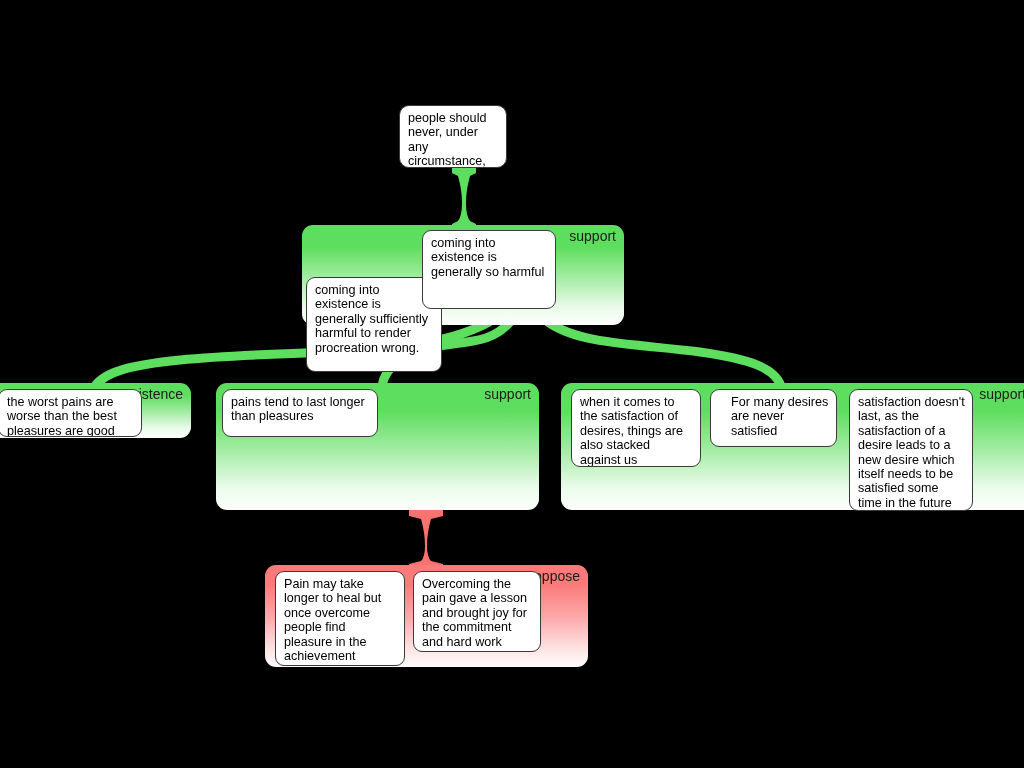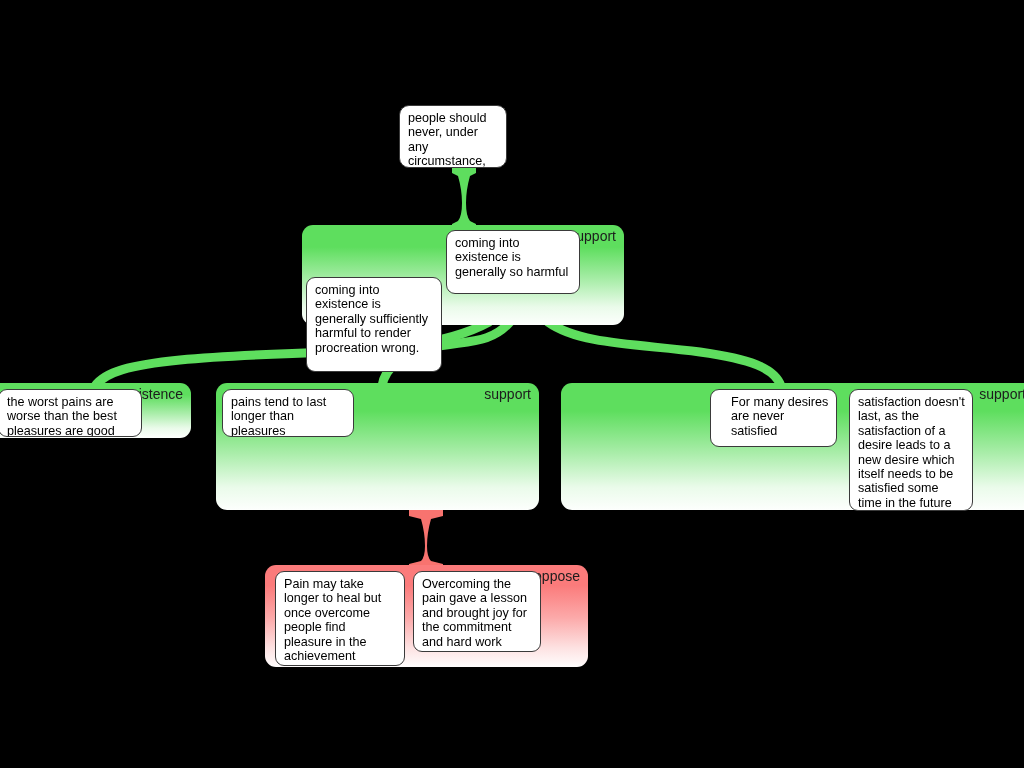--- a/index.html
+++ b/index.html
@@ -94,35 +94,36 @@
 
     <path fill="#f8736f" d="M 409 510 L 443 510 L 443 516 L 431 519 Q 427 533 427 546 Q 427 557 431 561 L 443 564 L 443 569 L 409 569 L 409 564 L 421 561 Q 425 557 425 546 Q 425 533 421 519 L 409 516 Z"></path>
   </svg>
 
   <div class="card root" style="left:399px; top:105px; width:108px; height:63px;">people should never, under any circumstance, procreate</div>
 
   <div class="group support" style="left:302px; top:225px; width:322px; height:100px;">
     <span class="group-label">support</span>
   </div>
   <div class="card" style="left:306px; top:230px; width:136px; height:95px;margin-top:47px;">coming into existence is generally sufficiently harmful to render procreation wrong.</div>
-  <div class="card" style="left:446px; top:230px; width:134px; height:64px;">coming into existence is generally so harmful</div>
+  <div class="card" style="left:422px; top:230px; width:134px; height:79px;">coming into existence is generally so harmful</div>
 
   <div class="group support" style="left:-10px; top:383px; width:201px; height:55px;">
     <span class="group-label">existence</span>
   </div>
   <div class="card" style="left:-2px; top:389px; width:144px; height:48px;">the worst pains are worse than the best pleasures are good</div>
 
   <div class="group support" style="left:216px; top:383px; width:323px; height:127px;">
     <span class="group-label">support</span>
   </div>
-  <div class="card" style="left:222px; top:389px; width:132px; height:48px;">pains tend to last longer than pleasures</div>
+  <div class="card" style="left:222px; top:389px; width:156px; height:48px;">pains tend to last longer than pleasures</div>
 
   <div class="group support" style="left:561px; top:383px; width:473px; height:127px;">
     <span class="group-label">support</span>
   </div>
+  <div class="card" style="left:571px; top:389px; width:130px; height:78px;">when it comes to the satisfaction of desires, things are also stacked against us</div>
   <div class="card" style="left:710px; top:389px; width:127px; height:58px;padding-left:20px;">For many desires are never satisfied</div>
   <div class="card" style="left:849px; top:389px; width:124px; height:122px;">satisfaction doesn't last, as the satisfaction of a desire leads to a new desire which itself needs to be satisfied some time in the future</div>
 
   <div class="group oppose" style="left:265px; top:565px; width:323px; height:102px;">
     <span class="group-label">oppose</span>
   </div>
   <div class="card" style="left:275px; top:571px; width:130px; height:95px;">Pain may take longer to heal but once overcome people find pleasure in the achievement</div>
   <div class="card" style="left:413px; top:571px; width:128px; height:81px;">Overcoming the pain gave a lesson and brought joy for the commitment and hard work done</div>
 
 </div>

